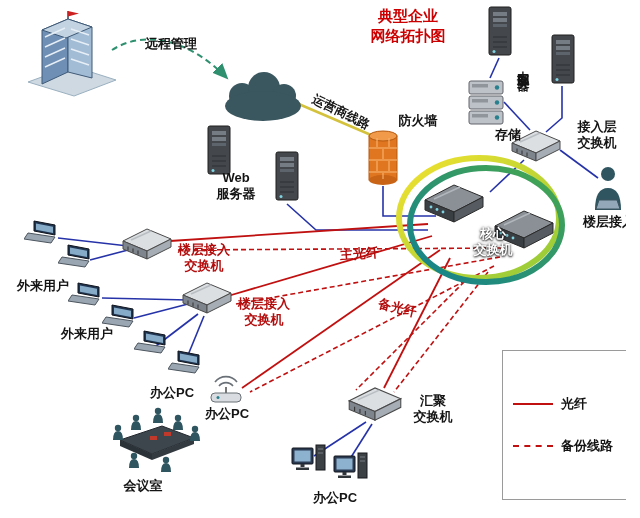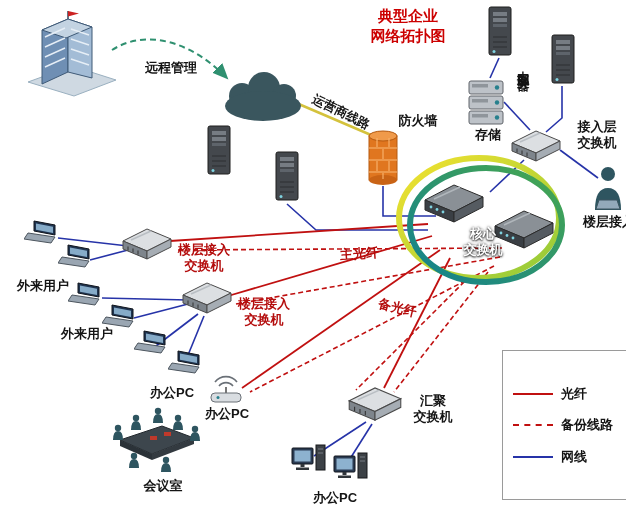--- a/index.html
+++ b/index.html
@@ -380,59 +380,55 @@
       <rect x="2" y="6" width="21" height="16" rx="1" fill="#2a3b52" stroke="#10141c"></rect>
       <rect x="4.5" y="8.5" width="16" height="11" fill="#8db2cf"></rect>
       <rect x="10.5" y="22" width="4" height="3" fill="#30353a"></rect>
       <rect x="6" y="25.5" width="13" height="2.5" fill="#30353a"></rect>
     </svg>
   </div>
 
   <div class="title">典型企业
 网络拓扑图</div>
 
-  <div class="lbl" style="left:136px;top:60px;width:70px">远程管理</div>
+  <div class="lbl" style="left:136px;top:36px;width:70px">远程管理</div>
   <div class="lbl rot25" style="left:316px;top:92px">运营商线路</div>
   <div class="lbl" style="left:392px;top:113px;width:52px">防火墙</div>
+  <div class="lbl" style="left:208px;top:170px;width:56px">Web
+服务器</div>
   <div class="lbl vert" style="left:515px;top:20px;height:92px">内部服务器</div>
-  <div class="lbl" style="left:468px;top:127px;width:40px">存储</div>
+  <div class="lbl" style="left:488px;top:127px;width:40px">存储</div>
   <div class="lbl" style="left:562px;top:119px;width:70px">接入层
 交换机</div>
   <div class="lbl" style="left:580px;top:214px;width:58px">楼层接入</div>
-  <div class="lbl white" style="left:456px;top:226px;width:54px">核心
+  <div class="lbl white" style="left:466px;top:226px;width:54px">核心
 交换机</div>
   <div class="lbl red rotm4" style="left:340px;top:246px">主光纤</div>
   <div class="lbl red rot14" style="left:378px;top:300px">备光纤</div>
   <div class="lbl red" style="left:172px;top:242px;width:64px">楼层接入
 交换机</div>
   <div class="lbl red" style="left:232px;top:296px;width:64px">楼层接入
 交换机</div>
   <div class="lbl" style="left:10px;top:278px;width:66px">外来用户</div>
   <div class="lbl" style="left:54px;top:326px;width:66px">外来用户</div>
   <div class="lbl" style="left:142px;top:385px;width:60px">办公PC</div>
   <div class="lbl" style="left:198px;top:406px;width:58px">办公PC</div>
-  <div class="lbl" style="left:132px;top:478px;width:62px">会议室</div>
+  <div class="lbl" style="left:112px;top:478px;width:62px">会议室</div>
   <div class="lbl" style="left:404px;top:393px;width:58px">汇聚
 交换机</div>
   <div class="lbl" style="left:304px;top:490px;width:62px">办公PC</div>
 
   <div class="legend">
     <div class="legend-row">
       <span class="sample">
           <span class="ls-line"></span>
         </span>
       <span class="legend-label">光纤</span>
     </div>
     <div class="legend-row">
       <span class="sample">
           <span class="ls-line dashed"></span>
         </span>
       <span class="legend-label">备份线路</span>
     </div>
-    <div class="legend-row">
-      <span class="sample">
-          <span class="ls-line blue"></span>
-        </span>
-      <span class="legend-label">网线</span>
-    </div>
   </div>
 
 </div>
 
 </body></html>

